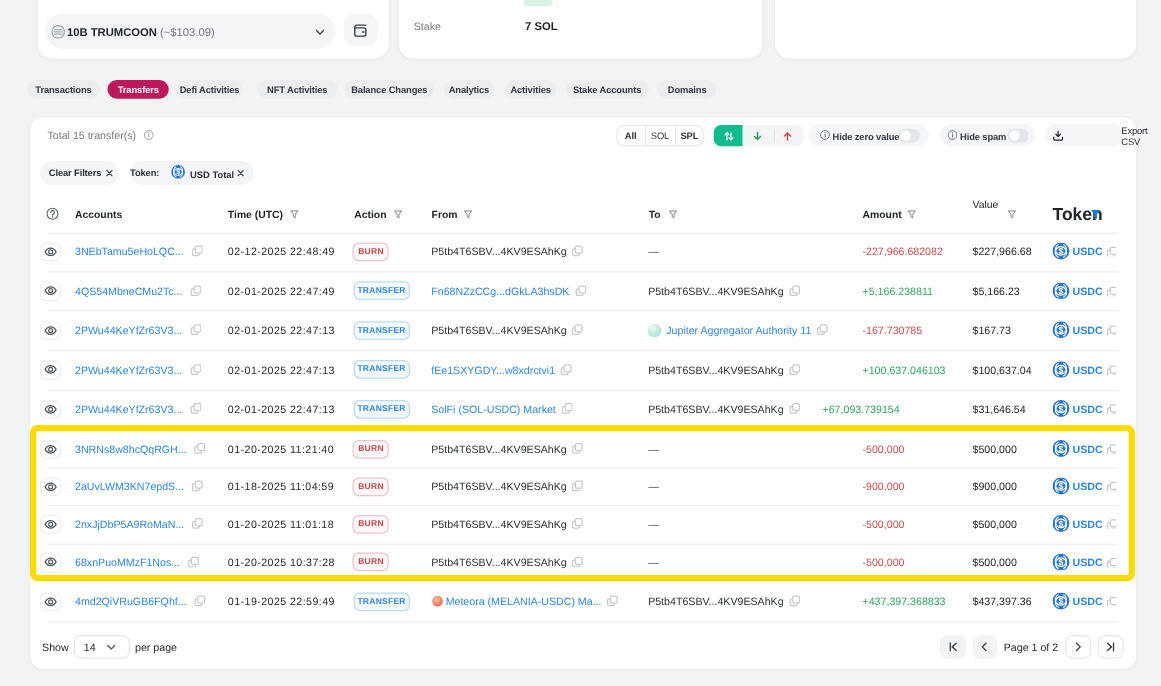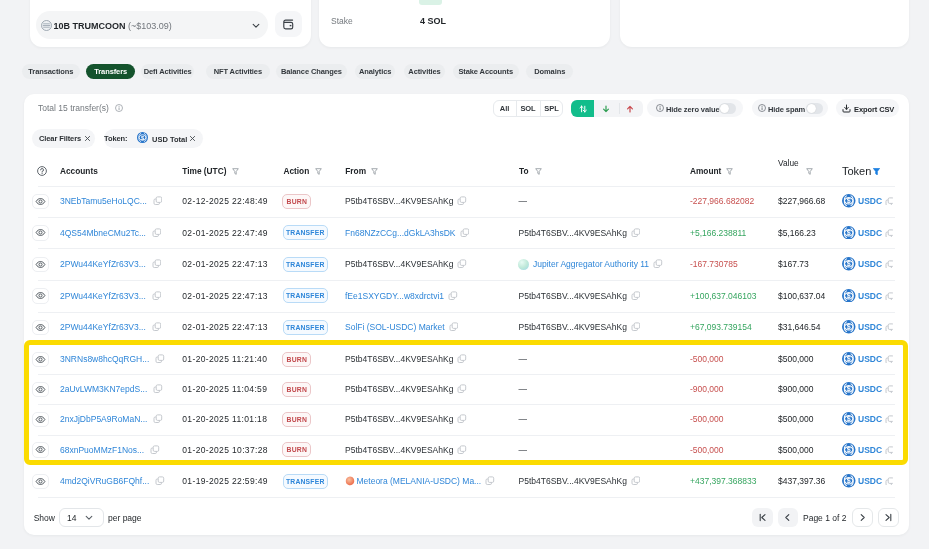--- a/index.html
+++ b/index.html
@@ -2,21 +2,21 @@
 <html><head><meta charset="utf-8">
 <style>
 *{margin:0;padding:0;box-sizing:border-box}
 svg{display:block}
 html,body{width:929px;height:549px;overflow:hidden}
 body{background:#f2f3f5;font-family:"Liberation Sans",sans-serif;position:relative;color:#212529}
 .abs{position:absolute}
 .card{position:absolute;background:#fff;border-radius:12px;box-shadow:0 1px 3px rgba(25,30,40,.05)}
 .tab{position:absolute;top:64px;height:15px;border-radius:8px;background:#ebedef;color:#33383d;
  font-size:7.5px;font-weight:bold;display:flex;align-items:center;justify-content:center;letter-spacing:-0.1px}
-.tab.act{background:#14532d;color:#fff}
+.tab.act{background:#be185d;color:#fff}
 .sep{position:absolute;left:38px;width:857px;height:1px;background:#eef0f3}
 .link{color:#2f86d8}
 .dark{color:#2b3035}
 .gray{color:#74797e}
 .red{color:#c7504f}
 .green{color:#35a55f}
 .cell{position:absolute;font-size:8.5px;white-space:nowrap;display:flex;align-items:center}
 .badge{position:absolute;height:15px;border-radius:5px;font-size:6.8px;font-weight:bold;
  display:flex;align-items:center;justify-content:center;letter-spacing:0.2px}
 .badge.burn{border:1px solid #ebc6c8;background:#fdf7f7;color:#c2494d}
@@ -51,21 +51,21 @@
   </div>
 <div class="abs" style="left:275px;top:11px;width:27px;height:26px;border-radius:8px;background:#f5f6f8"></div>
 <div class="abs" style="left:283px;top:18.5px">
     <svg width="11" height="11" viewBox="0 0 11 11" style="">
       <path d="M9.6 1.1 H2.6 A1.8 1.8 0 0 0 0.8 2.9 V8.1 A1.8 1.8 0 0 0 2.6 9.9 H8 A1.7 1.7 0 0 0 9.7 8.2 V4.9 A1.6 1.6 0 0 0 8.1 3.3 H0.9" fill="none" stroke="#3a4046" stroke-width="1.15" stroke-linecap="round"></path>
       <rect x="6.7" y="5.9" width="1.7" height="1.4" fill="#3a4046"></rect>
     </svg>
   </div>
 <div class="abs" style="left:419px;top:-8px;width:23px;height:13px;border-radius:3px;background:#daf2e6"></div>
 <div class="cell gray" style="left:331px;top:15px;height:11px;font-size:8.5px">Stake</div>
-<div class="cell" style="left:420px;top:14.5px;height:12px;font-size:9px;font-weight:bold;color:#1f2327">4 SOL</div>
+<div class="cell" style="left:420px;top:14.5px;height:12px;font-size:9px;font-weight:bold;color:#1f2327">7 SOL</div>
 <div class="tab" style="left:21.6px;width:58.4px">Transactions</div>
 <div class="tab act" style="left:86px;width:49.3px">Transfers</div>
 <div class="tab" style="left:141px;width:53.3px">Defi Activities</div>
 <div class="tab" style="left:206px;width:63.6px">NFT Activities</div>
 <div class="tab" style="left:275.7px;width:71.5px">Balance Changes</div>
 <div class="tab" style="left:354.8px;width:40.7px">Analytics</div>
 <div class="tab" style="left:403.8px;width:41.4px">Activities</div>
 <div class="tab" style="left:452.7px;width:66px">Stake Accounts</div>
 <div class="tab" style="left:526.2px;width:47.1px">Domains</div>
 <div class="card" style="left:24px;top:94px;width:885px;height:441px;border-radius:10px"></div>
@@ -74,21 +74,21 @@
     <svg width="8" height="8" viewBox="0 0 8 8" style="">
       <circle cx="4" cy="4" r="3.5" fill="none" stroke="#9aa0a6" stroke-width="0.8"></circle>
       <rect x="3.6" y="3.4" width="0.9" height="2.6" fill="#9aa0a6"></rect>
       <rect x="3.6" y="1.9" width="0.9" height="0.9" fill="#9aa0a6"></rect>
     </svg>
   </div>
 <div class="abs" style="left:493px;top:100px;width:70px;height:17px;border:1px solid #e7eaed;border-radius:6px;background:#fff"></div>
 <div class="abs" style="left:516px;top:100px;width:1px;height:17px;background:#e7eaed"></div>
 <div class="abs" style="left:540px;top:100px;width:1px;height:17px;background:#e7eaed"></div>
 <div class="ctl" style="left:493px;width:23px;justify-content:center;font-weight:bold;color:#2f3439">All</div>
-<div class="ctl" style="left:516px;width:24px;justify-content:center;font-weight:bold;color:#2f3439">SOL</div>
+<div class="ctl" style="left:516px;width:24px;justify-content:center;font-weight:normal;color:#2f3439">SOL</div>
 <div class="ctl" style="left:540px;width:23px;justify-content:center;font-weight:bold;color:#2f3439">SPL</div>
 <div class="abs" style="left:571px;top:100px;width:72px;height:17px;border-radius:6px;background:#f3f4f6"></div>
 <div class="abs" style="left:571px;top:100px;width:23px;height:17px;border-radius:6px 0 0 6px;background:#12bd8b"></div>
 <div class="abs" style="left:578.5px;top:104.5px">
     <svg width="8" height="8" viewBox="0 0 8 8" style="">
       <path d="M2.6 6.8 V1.2 M2.6 1.2 L1 2.8 M2.6 1.2 L4.2 2.8" stroke="#fff" stroke-width="1" fill="none" stroke-linecap="round" stroke-linejoin="round"></path>
       <path d="M5.8 1.2 V6.8 M5.8 6.8 L4.2 5.2 M5.8 6.8 L7.4 5.2" stroke="#fff" stroke-width="1" fill="none" stroke-linecap="round" stroke-linejoin="round"></path>
     </svg>
   </div>
 <div class="abs" style="left:602px;top:104.5px">
@@ -126,21 +126,21 @@
 <div class="abs" style="left:806px;top:102.5px;width:17px;height:11px;border-radius:6px;background:#e2e5e9">
     <div class="abs" style="left:1px;top:1px;width:9px;height:9px;border-radius:50%;background:#fff;box-shadow:0 0 1px rgba(0,0,0,.2)"></div>
   </div>
 <div class="abs" style="left:836px;top:99px;width:63px;height:18px;border-radius:9px;background:#f5f6f8"></div>
 <div class="abs" style="left:842px;top:103.5px">
     <svg width="9" height="9" viewBox="0 0 9 9" style="">
       <path d="M4.5 1 V5.2 M4.5 5.2 L2.7 3.4 M4.5 5.2 L6.3 3.4" stroke="#24282c" stroke-width="1" fill="none" stroke-linecap="round" stroke-linejoin="round"></path>
       <path d="M1 5.6 V7.2 A0.8 0.8 0 0 0 1.8 8 H7.2 A0.8 0.8 0 0 0 8 7.2 V5.6" stroke="#24282c" stroke-width="1" fill="none" stroke-linecap="round"></path>
     </svg>
   </div>
-<div class="ctl" style="left:854px;top:100.5px;font-weight:bold;color:#24282c">Export CSV</div>
+<div class="ctl" style="left:897px;top:100.5px;font-weight:normal;color:#24282c">Export CSV</div>
 <div class="pillc" style="left:32px;width:62.5px">
     <span style="margin-left:7px;font-weight:bold;color:#2b2f33">Clear Filters</span>
   </div>
 <div class="abs" style="left:83.5px;top:135.0px">
     <svg width="7" height="7" viewBox="0 0 7 7" style="">
       <path d="M1.4 1.4 L5.6 5.6 M5.6 1.4 L1.4 5.6" stroke="#44494e" stroke-width="0.9" stroke-linecap="round"></path>
     </svg>
   </div>
 <div class="pillc" style="left:104px;width:99px">
     <span style="margin-left:0;font-weight:bold;color:#2b2f33">Token:</span>
@@ -166,21 +166,21 @@
       <rect x="4.6" y="6.9" width="1" height="1" fill="#585f66"></rect>
     </svg>
   </div>
 <div class="cell" style="left:60px;top:165.5px;height:11px;font-weight:bold;font-size:8.3px;color:#212529">Accounts</div>
 <div class="cell" style="left:182.3px;top:165.5px;height:11px;font-weight:bold;font-size:8.3px;color:#212529">Time (UTC)</div>
 <div class="cell" style="left:283.4px;top:165.5px;height:11px;font-weight:bold;font-size:8.3px;color:#212529">Action</div>
 <div class="cell" style="left:345.3px;top:165.5px;height:11px;font-weight:bold;font-size:8.3px;color:#212529">From</div>
 <div class="cell" style="left:519px;top:165.5px;height:11px;font-weight:bold;font-size:8.3px;color:#212529">To</div>
 <div class="cell" style="left:690px;top:165.5px;height:11px;font-weight:bold;font-size:8.3px;color:#212529">Amount</div>
 <div class="cell" style="left:778px;top:157px;height:11px;font-weight:normal;font-size:8.3px;color:#212529">Value</div>
-<div class="cell" style="left:842px;top:165.5px;height:11px;font-weight:normal;font-size:11px;color:#212529">Token</div>
+<div class="cell" style="left:842px;top:165.5px;height:11px;font-weight:bold;font-size:14px;color:#212529">Token</div>
 <div class="abs" style="left:232px;top:167.5px">
     <svg width="7" height="7" viewBox="0 0 7 7" style="">
       <path d="M0.7 0.7 H6.3 L4.2 3.5 V6.3 L2.8 5.4 V3.5 Z" fill="none" stroke="#9aa0a6" stroke-width="0.9" stroke-linejoin="round"></path>
     </svg>
   </div>
 <div class="abs" style="left:315.3px;top:167.5px">
     <svg width="7" height="7" viewBox="0 0 7 7" style="">
       <path d="M0.7 0.7 H6.3 L4.2 3.5 V6.3 L2.8 5.4 V3.5 Z" fill="none" stroke="#9aa0a6" stroke-width="0.9" stroke-linejoin="round"></path>
     </svg>
   </div>
@@ -412,21 +412,21 @@
         <rect x="1" y="3" width="5.5" height="5.5" rx="1.3" fill="none" stroke="#c5c9ce" stroke-width="1"></rect>
         <rect x="3.2" y="0.9" width="5.5" height="5.5" rx="1.3" fill="#fff" stroke="#c5c9ce" stroke-width="1"></rect>
       </svg>
     </span></div>
 <div class="cell dark" style="left:518.5px;top:321.5px;height:11px">P5tb4T6SBV...4KV9ESAhKg<span style="margin-left:4px;display:inline-flex">
       <svg width="9.5" height="9.5" viewBox="0 0 9.5 9.5" style="">
         <rect x="1" y="3" width="5.5" height="5.5" rx="1.3" fill="none" stroke="#c5c9ce" stroke-width="1"></rect>
         <rect x="3.2" y="0.9" width="5.5" height="5.5" rx="1.3" fill="#fff" stroke="#c5c9ce" stroke-width="1"></rect>
       </svg>
     </span></div>
-<div class="cell green" style="left:690px;top:321.5px;height:11px">+67,093.739154</div>
+<div class="cell green" style="left:658px;top:321.5px;height:11px">+67,093.739154</div>
 <div class="cell" style="left:778px;top:321.5px;height:11px;color:#212529">$31,646.54</div>
 <div class="abs" style="left:842px;top:320.25px">
     <svg width="13.5" height="13.5" viewBox="0 0 13.5 13.5" style="">
       <circle cx="6.75" cy="6.75" r="6.75" fill="#2775ca"></circle>
       <path d="M4.859999999999999 11.88 A4.455 4.455 0 1 1 8.64 11.88" fill="none" stroke="#fff" stroke-width="1.0125" transform="rotate(180 6.75 6.75)"></path>
       <path d="M4.859999999999999 11.88 A4.455 4.455 0 1 1 8.64 11.88" fill="none" stroke="#fff" stroke-width="1.0125"></path>
       <text x="6.75" y="9.315" font-family="Liberation Sans" font-size="7.0200000000000005" font-weight="bold" fill="#fff" text-anchor="middle">$</text>
     </svg>
   </div>
 <div class="cell" style="left:858px;top:321.5px;height:11px;font-weight:bold;color:#2f86d8">USDC<span style="margin-left:3px;display:inline-flex">
@@ -477,21 +477,21 @@
       <path d="M1.1 4.5 C2.3 2.4 3.9 1.5 5.5 1.5 C7.1 1.5 8.7 2.4 9.9 4.5 C8.7 6.6 7.1 7.5 5.5 7.5 C3.9 7.5 2.3 6.6 1.1 4.5 Z" fill="none" stroke="#4d545b" stroke-width="0.95"></path>
       <circle cx="5.5" cy="4.5" r="1.55" fill="none" stroke="#4d545b" stroke-width="0.95"></circle>
     </svg>
   </div>
 <div class="cell link" style="left:60px;top:383.5px;height:11px">2aUvLWM3KN7epdS...<span style="margin-left:6px;display:inline-flex">
       <svg width="9.5" height="9.5" viewBox="0 0 9.5 9.5" style="">
         <rect x="1" y="3" width="5.5" height="5.5" rx="1.3" fill="none" stroke="#c5c9ce" stroke-width="1"></rect>
         <rect x="3.2" y="0.9" width="5.5" height="5.5" rx="1.3" fill="#fff" stroke="#c5c9ce" stroke-width="1"></rect>
       </svg>
     </span></div>
-<div class="cell" style="left:182.3px;top:383.5px;height:11px;color:#24282c;letter-spacing:0.35px">01-20-2025 11:04:59</div>
+<div class="cell" style="left:182.3px;top:383.5px;height:11px;color:#24282c;letter-spacing:0.35px">01-18-2025 11:04:59</div>
 <div class="badge burn" style="left:282.3px;top:381.5px;width:29px">BURN</div>
 <div class="cell dark" style="left:345px;top:383.5px;height:11px">P5tb4T6SBV...4KV9ESAhKg<span style="margin-left:4px;display:inline-flex">
       <svg width="9.5" height="9.5" viewBox="0 0 9.5 9.5" style="">
         <rect x="1" y="3" width="5.5" height="5.5" rx="1.3" fill="none" stroke="#c5c9ce" stroke-width="1"></rect>
         <rect x="3.2" y="0.9" width="5.5" height="5.5" rx="1.3" fill="#fff" stroke="#c5c9ce" stroke-width="1"></rect>
       </svg>
     </span></div>
 <div class="cell" style="left:518.5px;top:383.5px;height:11px;color:#3c4147">—</div>
 <div class="cell red" style="left:690px;top:383.5px;height:11px">-900,000</div>
 <div class="cell" style="left:778px;top:383.5px;height:11px;color:#212529">$900,000</div>

